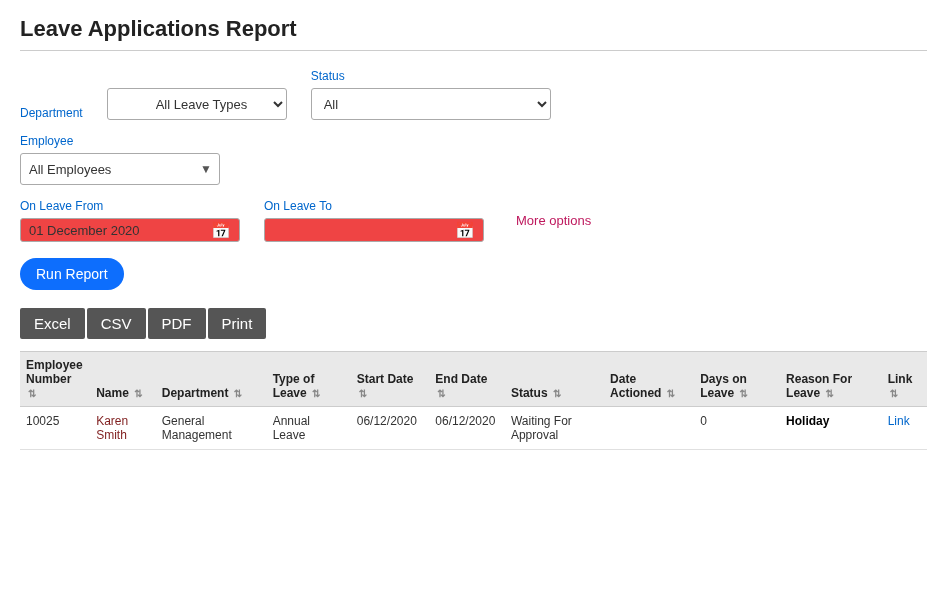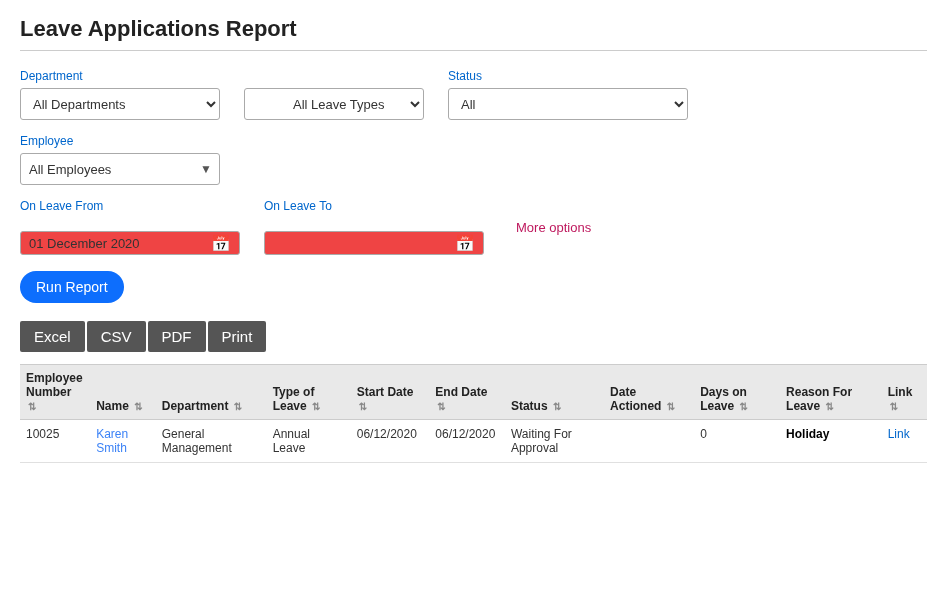--- a/index.html
+++ b/index.html
@@ -70,21 +70,21 @@
     }
     .date-row {
       display: flex;
       gap: 24px;
       align-items: flex-end;
       margin-bottom: 16px;
     }
     .date-group {
       display: flex;
       flex-direction: column;
-      gap: 18px;
+      gap: 5px;
     }
     .date-input-wrapper {
       display: flex;
       align-items: center;
       border: 1px solid #aaa;
       border-radius: 3px;
       padding: 5px 8px;
       width: 220px;
       height: 24px;
       background: #ef4444;
@@ -163,43 +163,36 @@
     td {
       padding: 7px 6px;
       border-bottom: 1px solid #e0e0e0;
       vertical-align: top;
     }
     .link-cell {
       color: #0066cc;
       cursor: pointer;
       text-decoration: none;
     }
-    .emp-name { color: #3b82f6; cursor: pointer; }
+    .emp-name { color: #7f1d1d; cursor: pointer; }
     .reason-cell { color: #000000; font-weight: bold; }
   </style>
 </head>
 <body>
 
 
 
 
 <h1>Leave Applications Report</h1>
 <hr>
 
 
 <div class="filter-row">
   <div class="filter-group">
     <label class="filter-label">Department</label>
-    <select class="dept-select">
-      <option>All Departments</option>
-      <option>Finance</option>
-      <option>HR</option>
-      <option>IT</option>
-      <option>General Management</option>
-    </select>
   </div>
   <div class="filter-group">
     <select class="ltype-select">
       <option>All Leave Types</option>
       <option>Annual Leave</option>
       <option>Sick Leave</option>
       <option>Unpaid Leave</option>
     </select>
   </div>
   <div class="filter-group">

